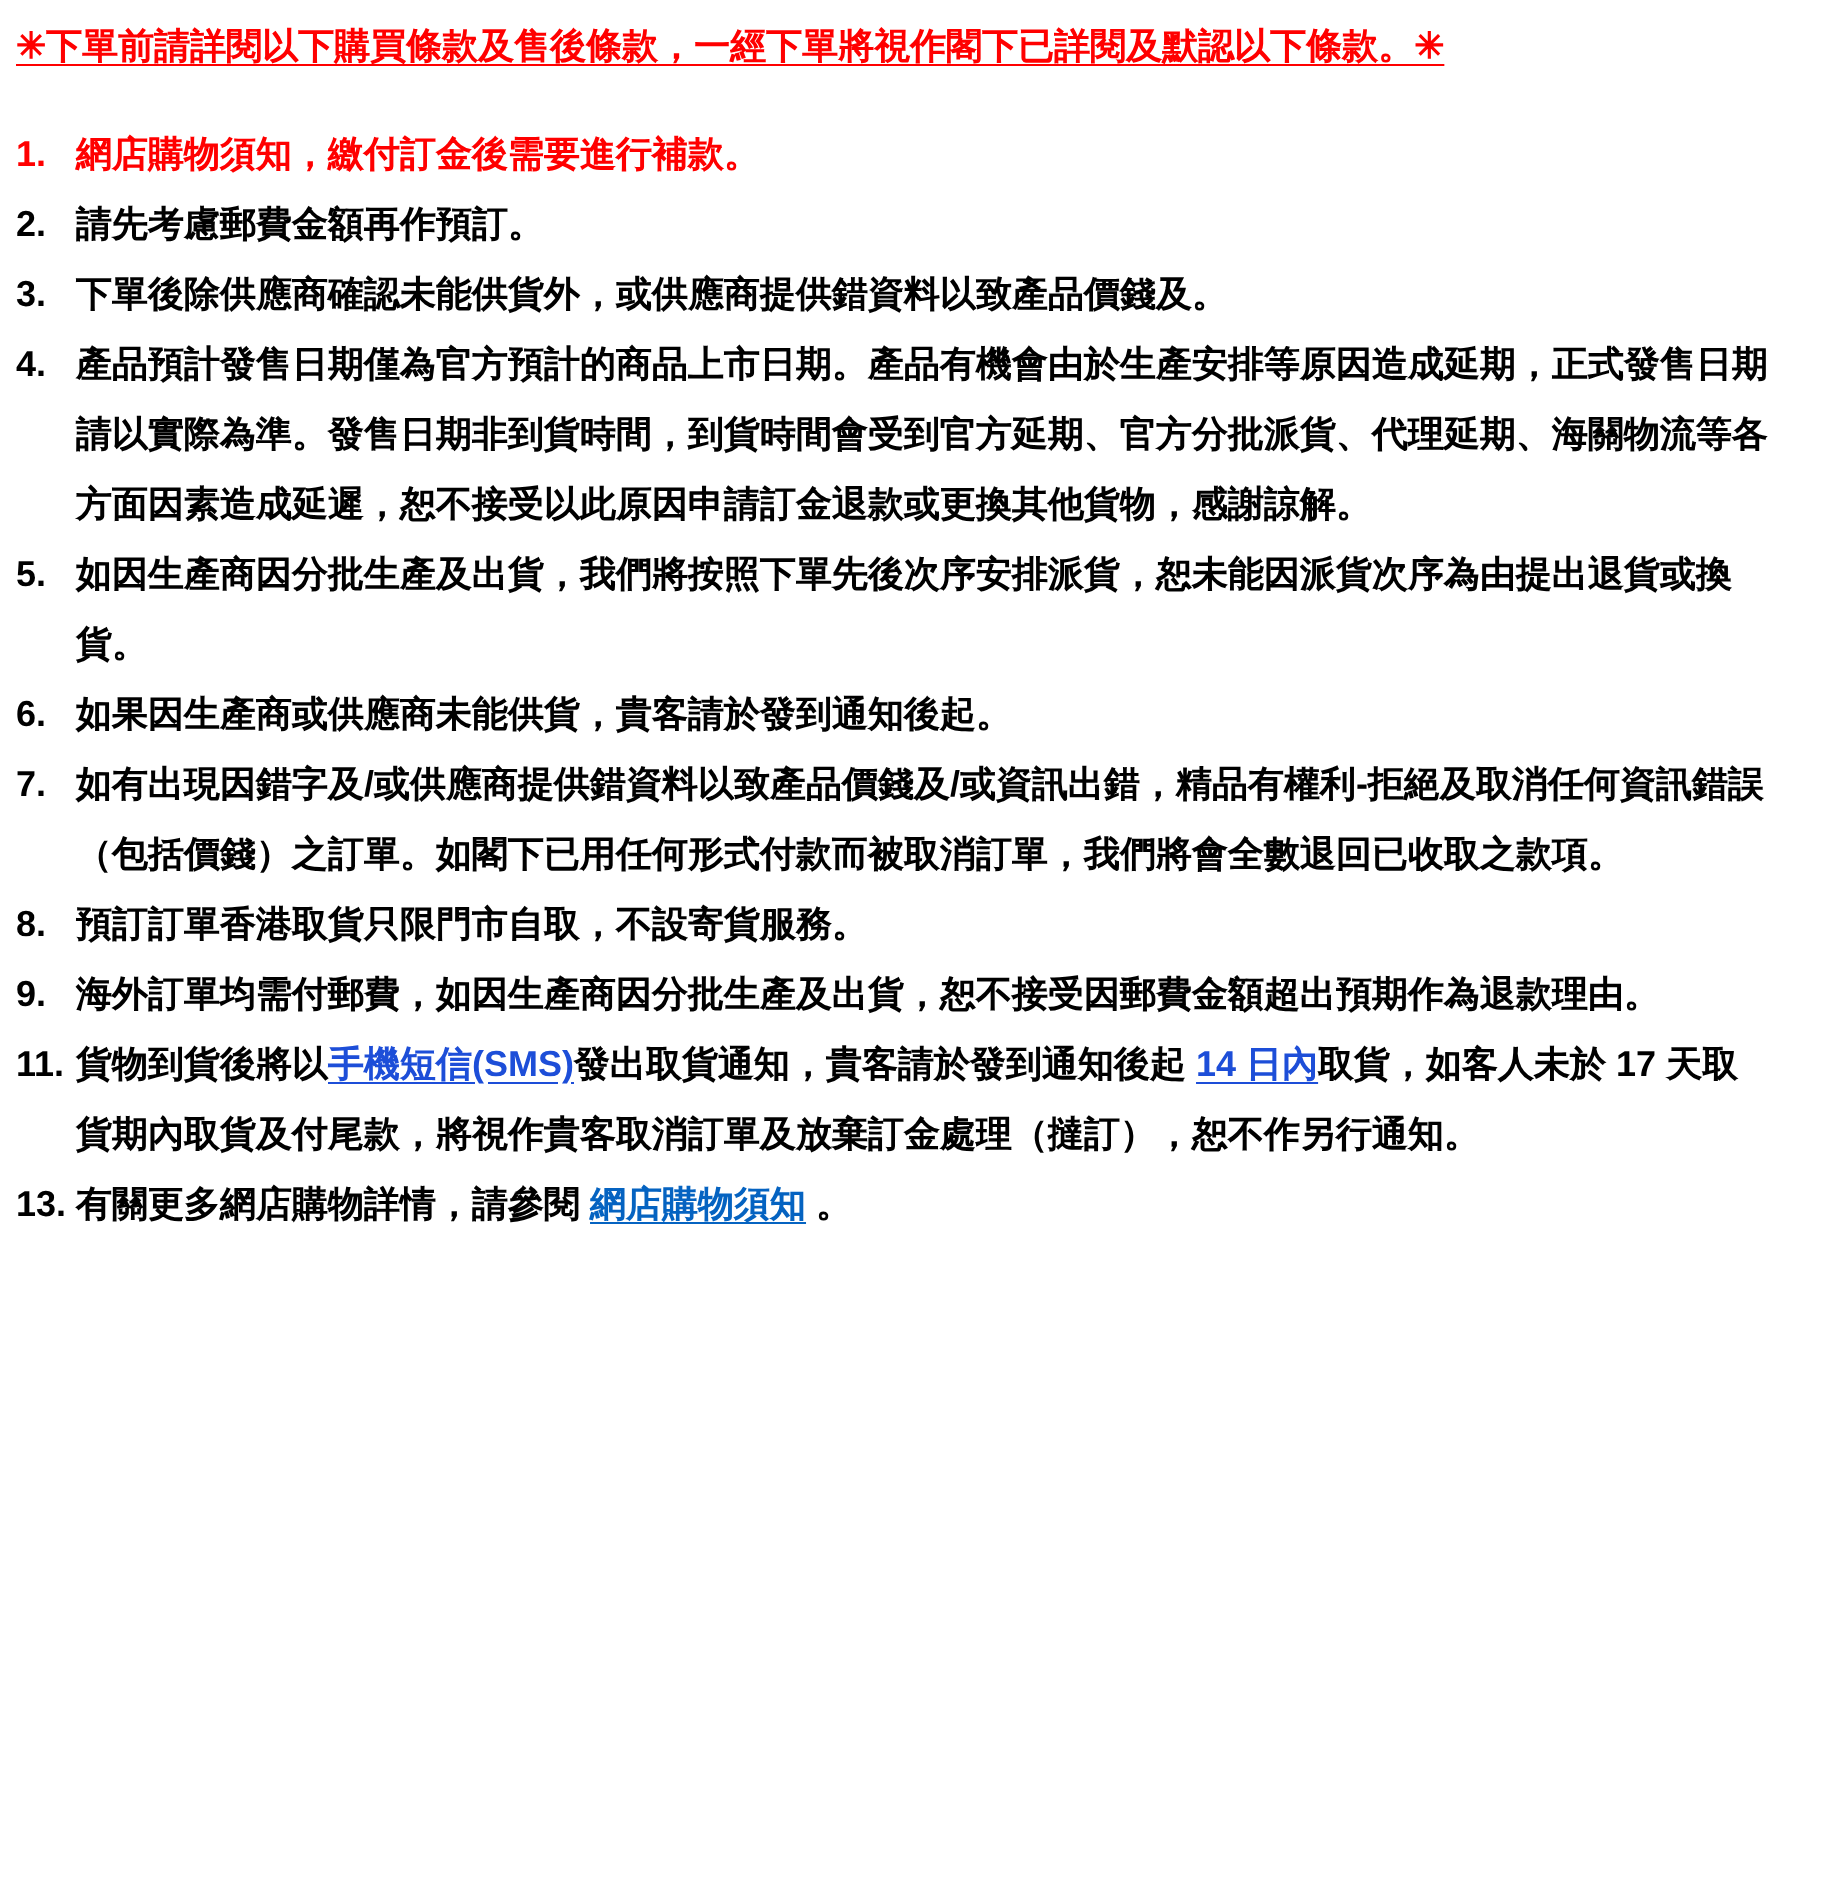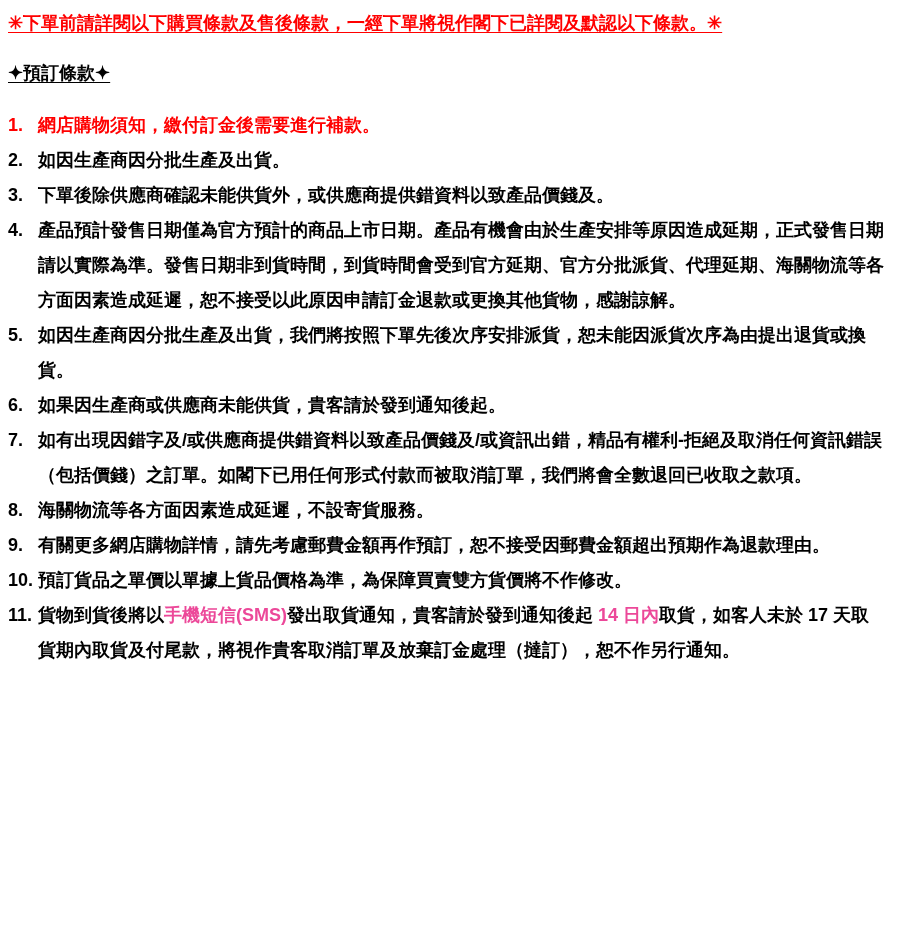--- a/index.html
+++ b/index.html
@@ -39,46 +39,46 @@
     font-size: 18px;
     line-height: 35px;
   }
   .term-num {
     flex: 0 0 30px;
     white-space: nowrap;
   }
   .term-text { flex: 1; }
   .term-item.red { color: #ff0000; }
   .red-underline {
-    color: #ec4899;
+    color: #1d4ed8;
+    text-decoration: underline;
     text-underline-offset: 3px;
   }
   a.link {
     color: #0563c1;
     text-decoration: underline;
     text-underline-offset: 3px;
     cursor: pointer;
   }
 </style>
 </head>
 <body>
 
 <div class="page">
   <div class="notice">✳下單前請詳閱以下購買條款及售後條款，一經下單將視作閣下已詳閱及默認以下條款。✳</div>
 
-  <div class="section-title">✦預訂條款✦</div>
 
   <div class="terms">
       <div class="term-item red">
         <span class="term-num">1.</span>
         <span class="term-text"><span class="plain">網店購物須知，繳付訂金後需要進行補款。</span></span>
       </div>
       <div class="term-item">
         <span class="term-num">2.</span>
-        <span class="term-text"><span class="plain">如因生產商因分批生產及出貨。</span></span>
+        <span class="term-text"><span class="plain">請先考慮郵費金額再作預訂。</span></span>
       </div>
       <div class="term-item">
         <span class="term-num">3.</span>
         <span class="term-text"><span class="plain">下單後除供應商確認未能供貨外，或供應商提供錯資料以致產品價錢及。</span></span>
       </div>
       <div class="term-item">
         <span class="term-num">4.</span>
         <span class="term-text"><span class="plain">產品預計發售日期僅為官方預計的商品上市日期。產品有機會由於生產安排等原因造成延期，正式發售日期請以實際為準。發售日期非到貨時間，到貨時間會受到官方延期、官方分批派貨、代理延期、海關物流等各方面因素造成延遲，恕不接受以此原因申請訂金退款或更換其他貨物，感謝諒解。</span></span>
       </div>
       <div class="term-item">
@@ -88,28 +88,28 @@
       <div class="term-item">
         <span class="term-num">6.</span>
         <span class="term-text"><span class="plain">如果因生產商或供應商未能供貨，貴客請於發到通知後起。</span></span>
       </div>
       <div class="term-item">
         <span class="term-num">7.</span>
         <span class="term-text"><span class="plain">如有出現因錯字及/或供應商提供錯資料以致產品價錢及/或資訊出錯，精品有權利-拒絕及取消任何資訊錯誤（包括價錢）之訂單。如閣下已用任何形式付款而被取消訂單，我們將會全數退回已收取之款項。</span></span>
       </div>
       <div class="term-item">
         <span class="term-num">8.</span>
-        <span class="term-text"><span class="plain">海關物流等各方面因素造成延遲，不設寄貨服務。</span></span>
+        <span class="term-text"><span class="plain">預訂訂單香港取貨只限門市自取，不設寄貨服務。</span></span>
       </div>
       <div class="term-item">
         <span class="term-num">9.</span>
-        <span class="term-text"><span class="plain">有關更多網店購物詳情，請先考慮郵費金額再作預訂，恕不接受因郵費金額超出預期作為退款理由。</span></span>
-      </div>
-      <div class="term-item">
-        <span class="term-num">10.</span>
-        <span class="term-text"><span class="plain">預訂貨品之單價以單據上貨品價格為準，為保障買賣雙方貨價將不作修改。</span></span>
+        <span class="term-text"><span class="plain">海外訂單均需付郵費，如因生產商因分批生產及出貨，恕不接受因郵費金額超出預期作為退款理由。</span></span>
       </div>
       <div class="term-item">
         <span class="term-num">11.</span>
         <span class="term-text"><span class="plain">貨物到貨後將以</span><span class="red-underline">手機短信(SMS)</span><span class="plain">發出取貨通知，貴客請於發到通知後起 </span><span class="red-underline">14 日內</span><span class="plain">取貨，如客人未於 17 天取貨期內取貨及付尾款，將視作貴客取消訂單及放棄訂金處理（撻訂），恕不作另行通知。</span></span>
       </div>
+      <div class="term-item">
+        <span class="term-num">13.</span>
+        <span class="term-text"><span class="plain">有關更多網店購物詳情，請參閱 </span><a href="#" class="link">網店購物須知</a><span class="plain"> 。</span></span>
+      </div>
     </div>
 </div>
 
 </body></html>

